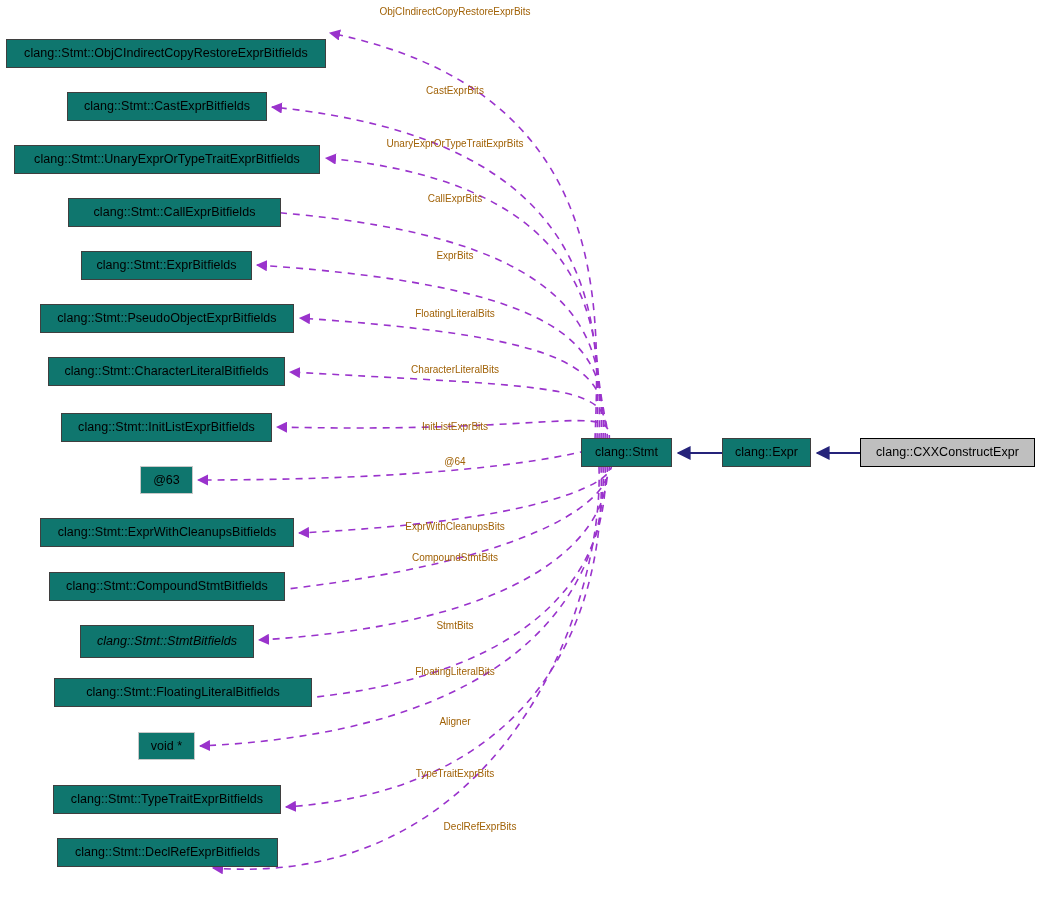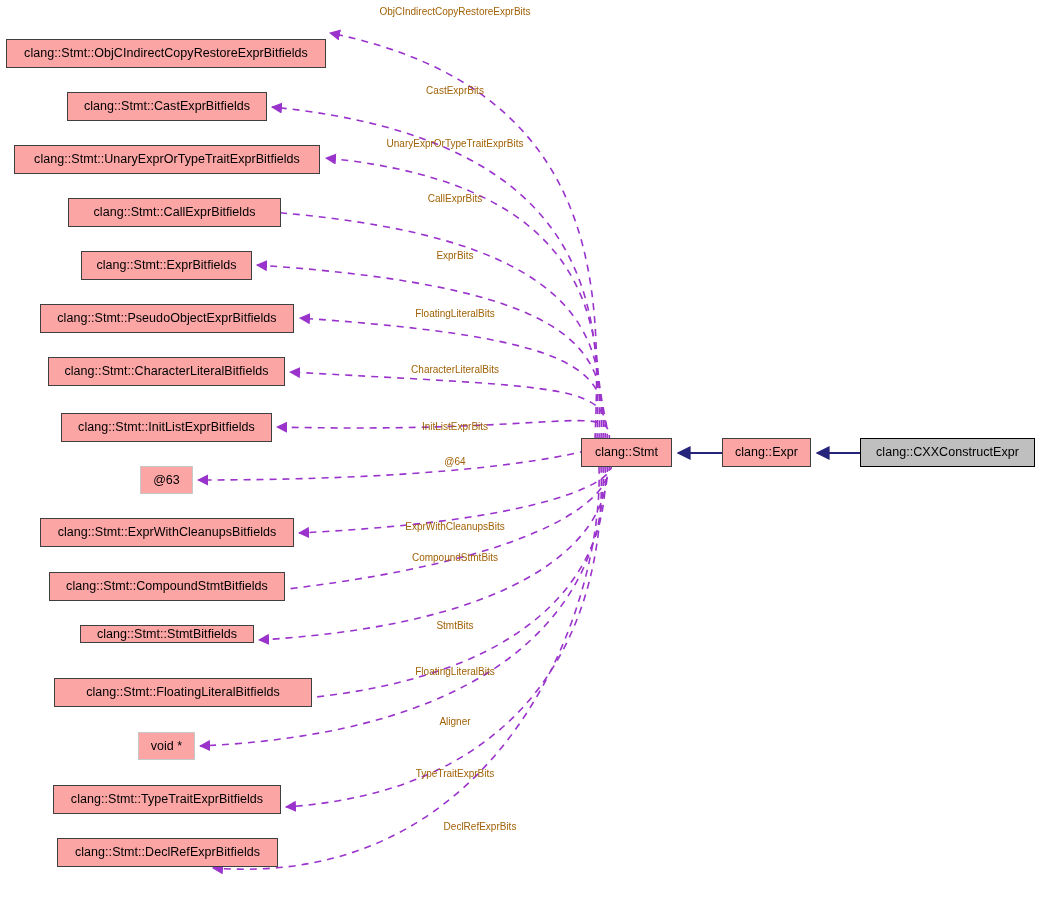--- a/index.html
+++ b/index.html
@@ -22,21 +22,21 @@
     width: 1040px;
     height: 898px;
     pointer-events: none;
   }
   .node {
     position: absolute;
     box-sizing: border-box;
     display: flex;
     align-items: center;
     justify-content: center;
-    background: #fca5a5;
+    background: #0f766e;
     border: 1px solid #3f3f3f;
     color: #000000;
     font-size: 12.5px;
     line-height: 1;
     white-space: nowrap;
     letter-spacing: 0.05px;
   }
   .node.thin {
     border: 1px solid #c8c8c8;
   }
@@ -118,21 +118,21 @@
       </div>
       <div class="node thin" style="left: 140px; top: 466px; width: 53px; height: 28px;">
         <span>@63</span>
       </div>
       <div class="node" style="left: 40px; top: 518px; width: 254px; height: 29px;">
         <span>clang::Stmt::ExprWithCleanupsBitfields</span>
       </div>
       <div class="node" style="left: 49px; top: 572px; width: 236px; height: 29px;">
         <span>clang::Stmt::CompoundStmtBitfields</span>
       </div>
-      <div class="node" style="left: 80px; top: 625px; width: 174px; height: 18px;">
+      <div class="node" style="left: 80px; top: 625px; width: 174px; height: 33px; font-style: italic;">
         <span>clang::Stmt::StmtBitfields</span>
       </div>
       <div class="node" style="left: 54px; top: 678px; width: 258px; height: 29px;">
         <span>clang::Stmt::FloatingLiteralBitfields</span>
       </div>
       <div class="node thin" style="left: 138px; top: 732px; width: 57px; height: 28px;">
         <span>void *</span>
       </div>
       <div class="node" style="left: 53px; top: 785px; width: 228px; height: 29px;">
         <span>clang::Stmt::TypeTraitExprBitfields</span>

